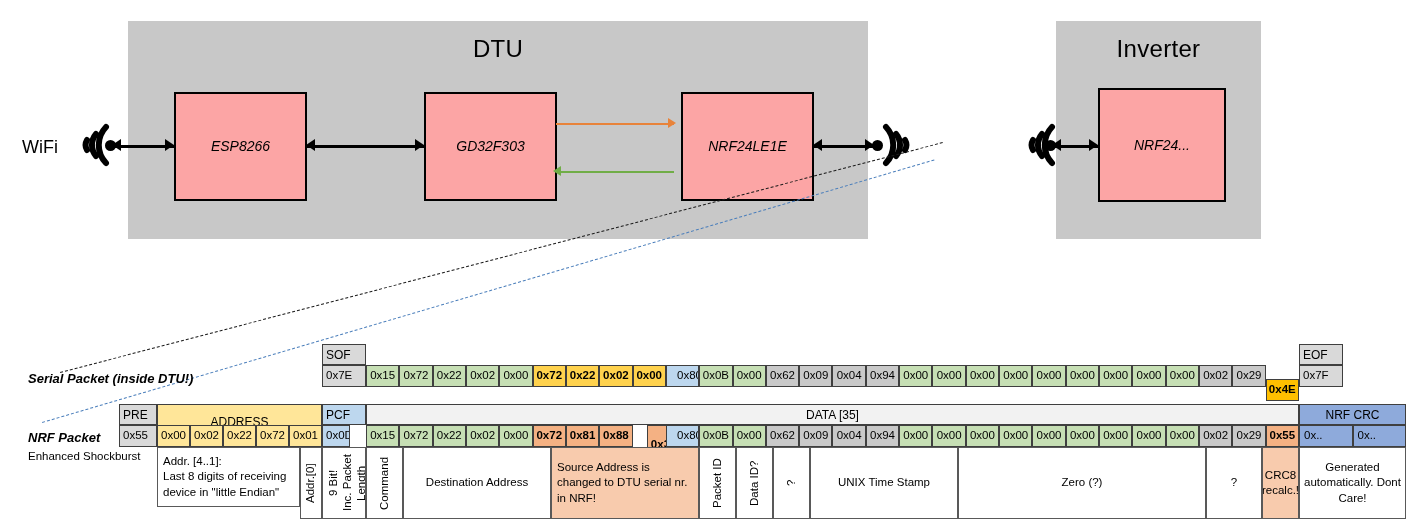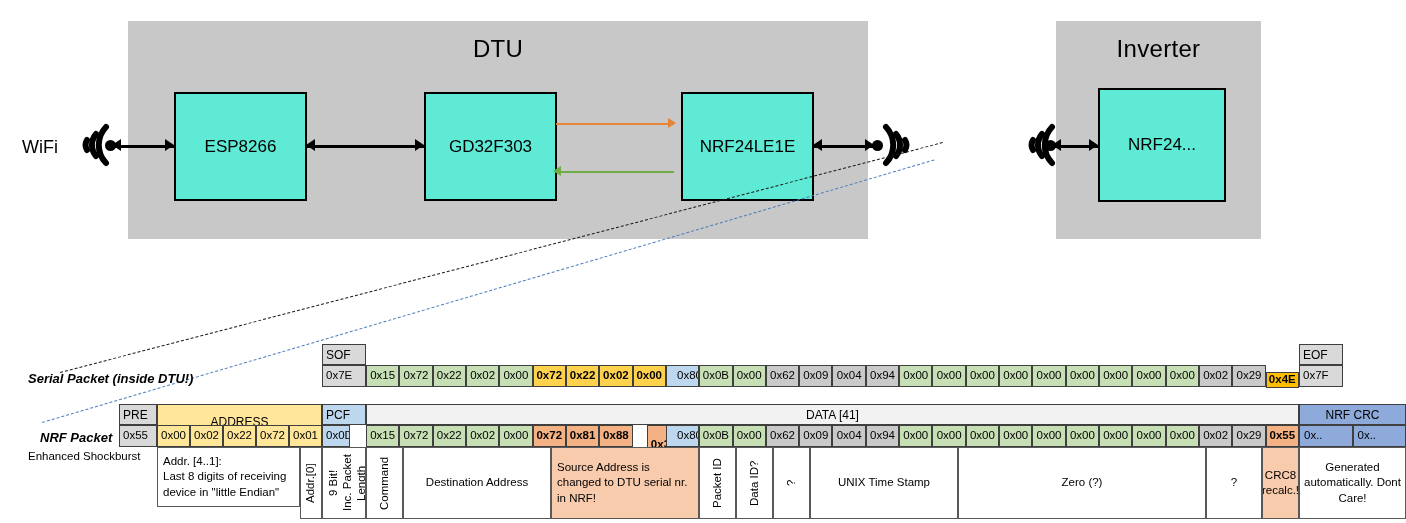--- a/index.html
+++ b/index.html
@@ -6,23 +6,23 @@
   body{width:1406px;height:523px;position:relative;overflow:hidden;
        font-family:"Liberation Sans","DejaVu Sans",sans-serif;color:#000;}
 
   
   #diagram{position:absolute;left:0;top:0;width:1406px;height:270px;}
 
   .enclosure{position:absolute;background:#c8c8c8;}
   .enclosure-title{position:absolute;left:0;right:0;top:14px;text-align:center;
        font-size:24px;color:#000;letter-spacing:.3px;}
 
-  .chip{position:absolute;background:#5eead4;border:2.5px solid #000;
+  .chip{position:absolute;background:#fca5a5;border:2.5px solid #000;
        display:flex;align-items:center;justify-content:center;
-       font-size:17px;text-align:center;line-height:1.15;}
+       font-size:14px;text-align:center;line-height:1.15;font-style:italic;}
 
   .wifi-label{position:absolute;font-size:18px;}
 
   .hline{position:absolute;height:0;border-top:3px solid #000;}
   .arrowR,.arrowL{position:absolute;width:0;height:0;}
   .arrowR{border-left:9px solid #000;border-top:6px solid transparent;border-bottom:6px solid transparent;}
   .arrowL{border-right:9px solid #000;border-top:6px solid transparent;border-bottom:6px solid transparent;}
 
   .oline{position:absolute;height:0;border-top:2.5px solid #e8833a;}
   .oarrow{position:absolute;width:0;height:0;
@@ -155,21 +155,21 @@
     <span>NRF24...</span>
   </div>
 </div>
 
 <div class="callout black" style="left:60px;top:372px;width:912px;transform:rotate(-14.6deg);"></div>
 <div class="callout blue" style="left:42px;top:422px;width:930px;transform:rotate(-16.4deg);"></div>
 
 <div id="packets">
 
   <div class="rowlabel bi" style="left:28px;top:41px;">Serial Packet (inside DTU!)</div>
-  <div class="rowlabel bi" style="left:28px;top:100px;margin-left:12px;">NRF Packet</div>
+  <div class="rowlabel bi" style="left:28px;top:100px;">NRF Packet</div>
   <div class="rowlabel" style="left:28px;top:120px;font-size:11.5px;">Enhanced Shockburst</div>
 
   <div class="cell hdr c-grey b-dark lbl" style="left:322px;top:14px;width:44px;height:21px;">SOF</div>
   <div class="cell c-white b-dark" style="left:366px;top:14px;width:0px;height:21px;border:none;"></div>
   <div class="cell c-grey b-dark lbl" style="left:322px;top:35px;width:44px;height:22px;">0x7E</div>
 
   <div id="serial-bytes">
       <div class="cell b-dark c-green" style="left: 366px; top: 35px; width: 33.32px; height: 22px;">0x15</div>
       <div class="cell b-dark c-green" style="left: 399.32px; top: 35px; width: 33.32px; height: 22px;">0x72</div>
       <div class="cell b-dark c-green" style="left: 432.64px; top: 35px; width: 33.32px; height: 22px;">0x22</div>
@@ -190,30 +190,30 @@
       <div class="cell b-dark c-green" style="left: 932.44px; top: 35px; width: 33.32px; height: 22px;">0x00</div>
       <div class="cell b-dark c-green" style="left: 965.76px; top: 35px; width: 33.32px; height: 22px;">0x00</div>
       <div class="cell b-dark c-green" style="left: 999.08px; top: 35px; width: 33.32px; height: 22px;">0x00</div>
       <div class="cell b-dark c-green" style="left: 1032.4px; top: 35px; width: 33.32px; height: 22px;">0x00</div>
       <div class="cell b-dark c-green" style="left: 1065.72px; top: 35px; width: 33.32px; height: 22px;">0x00</div>
       <div class="cell b-dark c-green" style="left: 1099.04px; top: 35px; width: 33.32px; height: 22px;">0x00</div>
       <div class="cell b-dark c-green" style="left: 1132.36px; top: 35px; width: 33.32px; height: 22px;">0x00</div>
       <div class="cell b-dark c-green" style="left: 1165.68px; top: 35px; width: 33.32px; height: 22px;">0x00</div>
       <div class="cell b-dark c-greyv" style="left: 1199px; top: 35px; width: 33.32px; height: 22px;">0x02</div>
       <div class="cell b-dark c-greyv" style="left: 1232.32px; top: 35px; width: 33.32px; height: 22px;">0x29</div>
-      <div class="cell b-dark c-orange bold" style="left: 1265.64px; top: 42px; width: 33.32px; height: 16px; text-align: center;">0x4E</div>
+      <div class="cell b-dark c-orange bold" style="left: 1265.64px; top: 49px; width: 33.32px; height: 22px; text-align: center;">0x4E</div>
     </div>
 
   <div class="cell hdr c-grey b-dark lbl" style="left:1299px;top:14px;width:44px;height:21px;">EOF</div>
   <div class="cell c-grey b-dark lbl" style="left:1299px;top:35px;width:44px;height:22px;">0x7F</div>
 
   <div class="cell hdr c-grey b-dark lbl" style="left:119px;top:74px;width:38px;height:21px;">PRE</div>
   <div class="cell hdr c-yellowl b-dark" style="left:157px;top:74px;width:165px;height:35px;">ADDRESS</div>
   <div class="cell hdr c-blue b-dark lbl" style="left:322px;top:74px;width:44px;height:21px;">PCF</div>
-  <div class="cell hdr c-faint b-dark" style="left:366px;top:74px;width:933px;height:21px;">DATA [41]</div>
+  <div class="cell hdr c-faint b-dark" style="left:366px;top:74px;width:933px;height:21px;">DATA [35]</div>
   <div class="cell hdr c-bluem b-dark" style="left:1299px;top:74px;width:107px;height:21px;">NRF CRC</div>
 
   <div class="cell c-grey b-dark lbl" style="left:119px;top:95px;width:38px;height:22px;">0x55</div>
 
   <div id="nrf-address">
       <div class="cell b-dark c-yellowl" style="left: 157px; top: 95px; width: 33px; height: 22px;">0x00</div>
       <div class="cell b-dark c-yellowl" style="left: 190px; top: 95px; width: 33px; height: 22px;">0x02</div>
       <div class="cell b-dark c-yellowl" style="left: 223px; top: 95px; width: 33px; height: 22px;">0x22</div>
       <div class="cell b-dark c-yellowl" style="left: 256px; top: 95px; width: 33px; height: 22px;">0x72</div>
       <div class="cell b-dark c-yellowl" style="left: 289px; top: 95px; width: 33px; height: 22px;">0x01</div>

